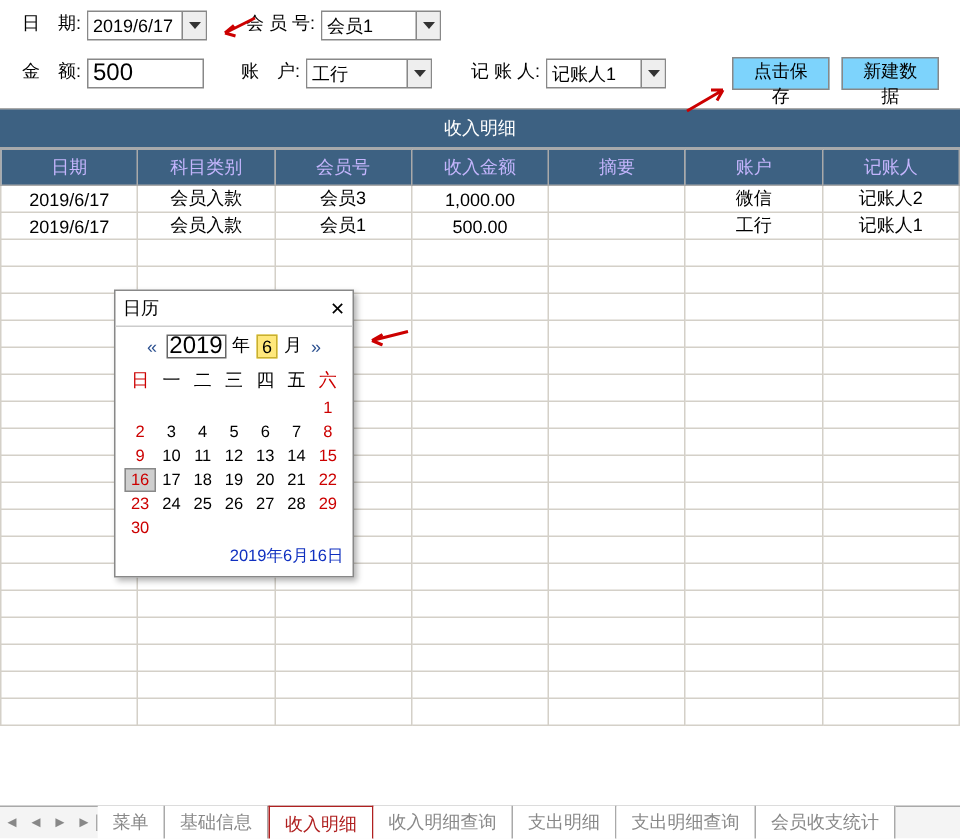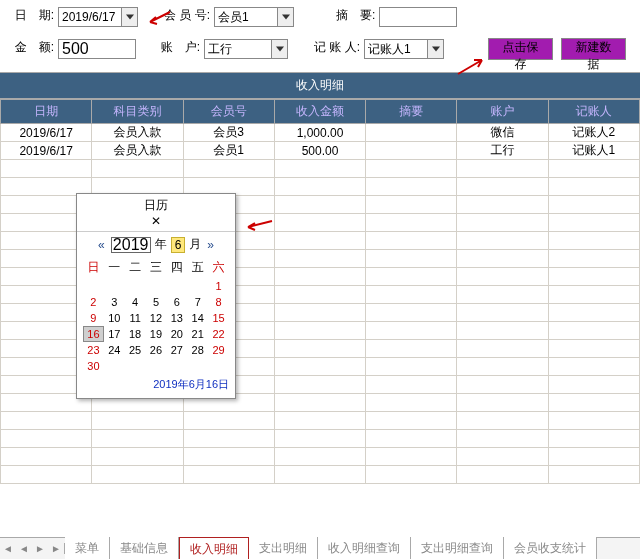--- a/index.html
+++ b/index.html
@@ -6,28 +6,28 @@
     body { font-family:"SimSun","Microsoft YaHei",sans-serif; font-size:12px; color:#000; background:#fff; width:640px; height:559px; position:relative; overflow:hidden; }
     .form { padding:4px 6px 2px 6px; }
     .fr { display:flex; align-items:center; min-height:26px; }
     .fl { display:inline-flex; margin-right:8px; }
     .lab { display:inline-block; text-align:right; margin-right:4px; white-space:nowrap; }
     .cb { display:inline-flex; align-items:center; background:#fff; border:1px solid #888; height:20px; }
     .cb input { border:none; height:18px; padding:0 3px; font-family:inherit; font-size:12px; outline:none; }
     .cb .dd { width:16px; height:18px; background:#eee; border-left:1px solid #888; display:flex; align-items:center; justify-content:center; }
     .cb .dd svg { width:8px; height:8px; }
     .tin { border:1px solid #888; height:20px; padding:0 3px; font-family:inherit; font-size:16px; }
-    .btn { height:22px; padding:0 10px; border:1px solid #888; background:#a21caf; font-family:inherit; font-size:12px; cursor:pointer; }
+    .btn { height:22px; padding:0 10px; border:1px solid #888; background:#7dd3fc; font-family:inherit; font-size:12px; cursor:pointer; }
     .arrow { color:#c00; font-size:24px; position:absolute; pointer-events:none; }
     .banner { background:#3d6182; color:#fff; text-align:center; padding:4px 0; font-size:12px; border:1px solid #a9a9a9; border-left:none; border-right:none; }
     .tbl { border-collapse:collapse; width:100%; table-layout:fixed; }
     .tbl th { background:#3d6182; color:#c4b5fd; font-weight:normal; border:1px solid #a9a9a9; padding:3px 0; text-align:center; font-size:12px; }
     .tbl td { border:1px solid #d4d0c8; height:18px; text-align:center; font-size:12px; padding:0 2px; overflow:hidden; }
     .cwrap { position:absolute; background:#fff; border:1px solid #888; box-shadow:2px 2px 4px rgba(0,0,0,.3); width:160px; }
-    .ctit { display:flex; align-items:center; justify-content:space-between; padding:3px 5px; font-size:12px; border-bottom:1px solid #ccc;flex-direction:column; }
+    .ctit { display:flex; align-items:center; justify-content:space-between; padding:3px 5px; font-size:12px; border-bottom:1px solid #ccc; }
     .cbody { padding:4px 6px 6px 6px; }
     .cnav { display:flex; align-items:center; justify-content:center; gap:4px; margin-bottom:4px; }
     .cnav .nbtn { color:#2a4f8f; font-size:12px; cursor:pointer; padding:0 2px; }
     .cnav .yin { border:1px solid #666; width:40px; height:16px; text-align:center; font-family:inherit; font-size:16px; }
     .cnav .mo { background:#ffe87c; padding:0 3px; border:1px solid #c8b030; }
     .dow { display:flex; }
     .dow span { flex:1; text-align:center; font-size:12px; padding:2px 0; }
     .dow span.sun { color:#c00; }
     .dow span.sat { color:#c00; }
     .dg { display:grid; grid-template-columns:repeat(7,1fr); }
@@ -61,24 +61,20 @@
     <div class="fl" style="margin-left:18px">
         <span class="lab">会 员 号:</span>
       <span class="cb">
           <input style="width: 62px;" value="会员1">
           <span class="dd">
             <svg viewBox="0 0 10 10">
               <path d="M0 2 L10 2 L5 8 Z" fill="#333"></path>
             </svg>
           </span>
         </span>
-    </div>
-    <div class="fl" style="margin-left:34px">
-        <span class="lab">摘　要:</span>
-      <input class="tin" style="width: 78px;" value="">
     </div>
   </div>
   <div class="fr" style="margin-top:6px">
     <div class="fl">
         <span class="lab" style="width:48px">金　额:</span>
       <input class="tin" style="width: 78px;" value="500">
     </div>
     <div class="fl" style="margin-left:12px">
         <span class="lab" style="width:44px">账　户:</span>
       <span class="cb">
@@ -393,18 +389,18 @@
   <div class="tscroll">
       <span>◄</span>
       <span>◄</span>
       <span>►</span>
       <span>►</span>
     </div>
   <div class="tb" id="tabrow">
       <div class="tab">菜单</div>
       <div class="tab">基础信息</div>
       <div class="tab on">收入明细</div>
+      <div class="tab">收入明细查询</div>
       <div class="tab">支出明细</div>
-      <div class="tab">收入明细查询</div>
       <div class="tab">支出明细查询</div>
       <div class="tab">会员收支统计</div>
     </div>
 </div>
 
 </body></html>

